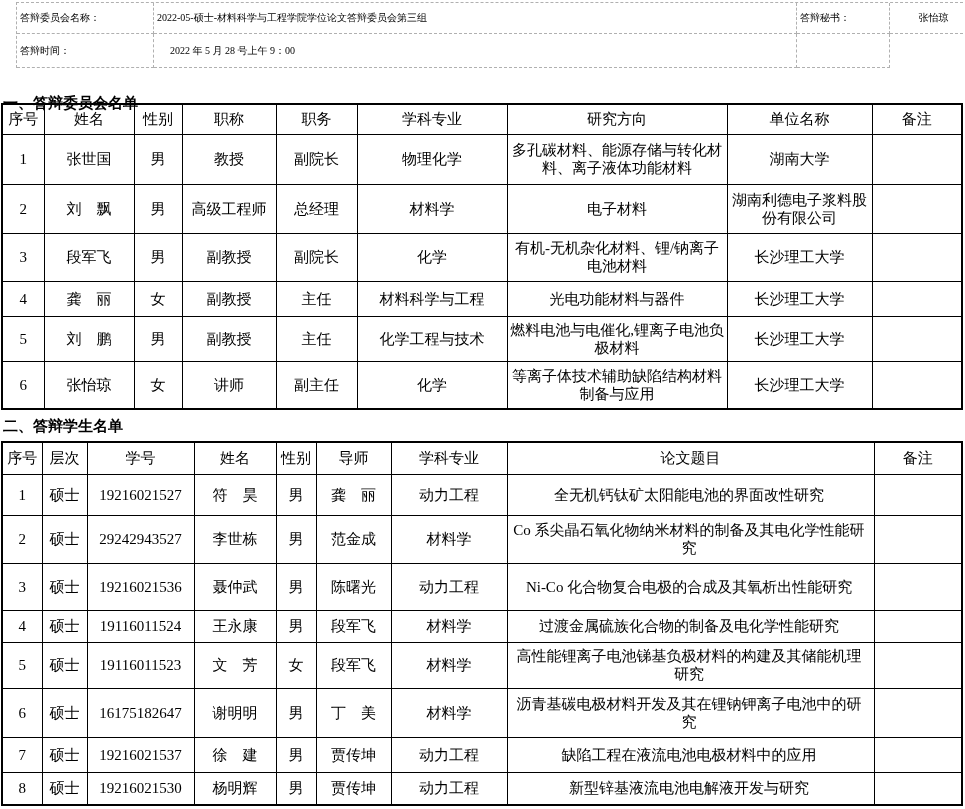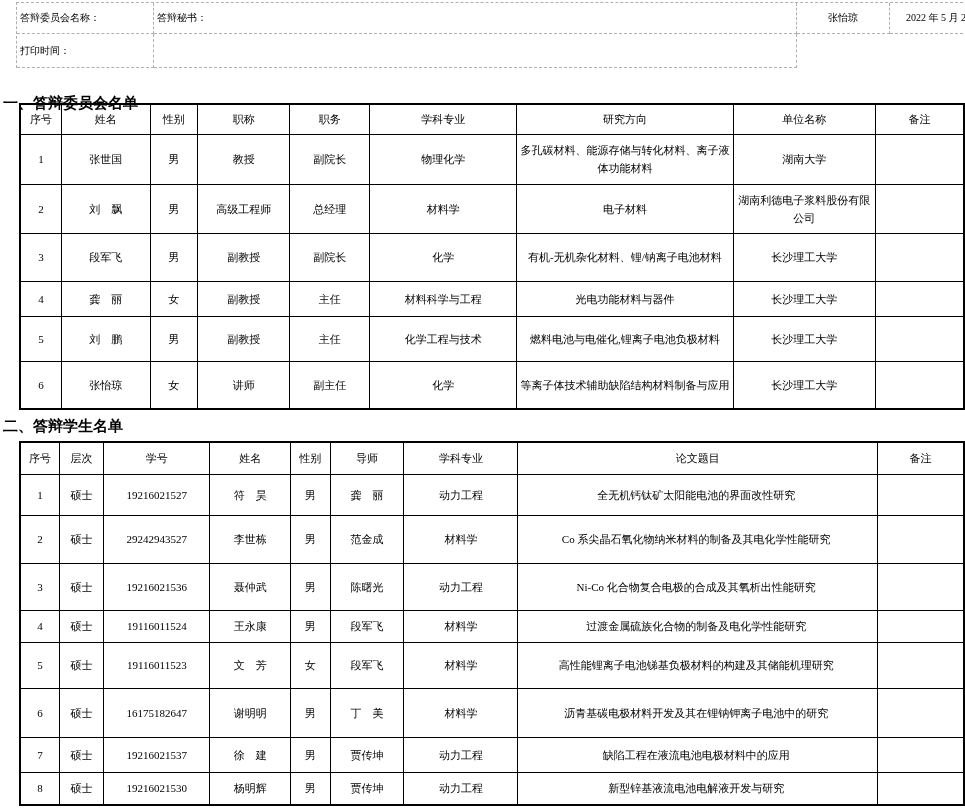--- a/index.html
+++ b/index.html
@@ -27,23 +27,23 @@
   .top-cell.indent{padding-left:16px;}
   .loc-gap{display:inline-block;width:32px;}
 
   
   .section-title{position:absolute;left:3px;font-size:15px;font-weight:bold;white-space:nowrap;}
   #title1{top:94px;}
   #title2{top:417px;}
 
   
   table{
-    position:absolute;left:19px;
+    position:absolute;left:1px;
     border-collapse:collapse;table-layout:fixed;
-    font-size:11px;border:2px solid #000;
+    font-size:15px;border:2px solid #000;
   }
   #committee-table{top:103px;}
   #students-table{top:441px;}
   th,td{
     border:1px solid #000;
     text-align:center;vertical-align:middle;
     padding:0 1px;line-height:18px;
     font-weight:normal;overflow:hidden;
   }
   td.left{text-align:center;padding:0 5px 0 2px;}
@@ -66,28 +66,29 @@
   #students-table tbody tr:nth-child(7){height:35px;}
   #students-table tbody tr:nth-child(8){height:33px;}
 </style>
 </head>
 <body>
 
 <div class="page">
 
   <div class="top-grid">
     <div class="top-cell">答辩委员会名称：</div>
+    <div class="top-cell">2022-05-硕士-材料科学与工程学院学位论文答辩委员会第三组</div>
     <div class="top-cell">答辩秘书：</div>
     <div class="top-cell center">张怡琼</div>
 
+    <div class="top-cell">答辩时间：</div>
     <div class="top-cell indent">
       <span>2022 年 5 月 28 号上午 9：00</span>
       <span class="loc-gap"></span>
     </div>
-    <div class="top-cell">打印时间：</div>
     <div class="top-cell center"></div>
   </div>
 
   <div class="section-title" id="title1">一、答辩委员会名单</div>
 
   <table id="committee-table">
     <colgroup>
       <col style="width:42px">
         <col style="width:90px">
         <col style="width:48px">

